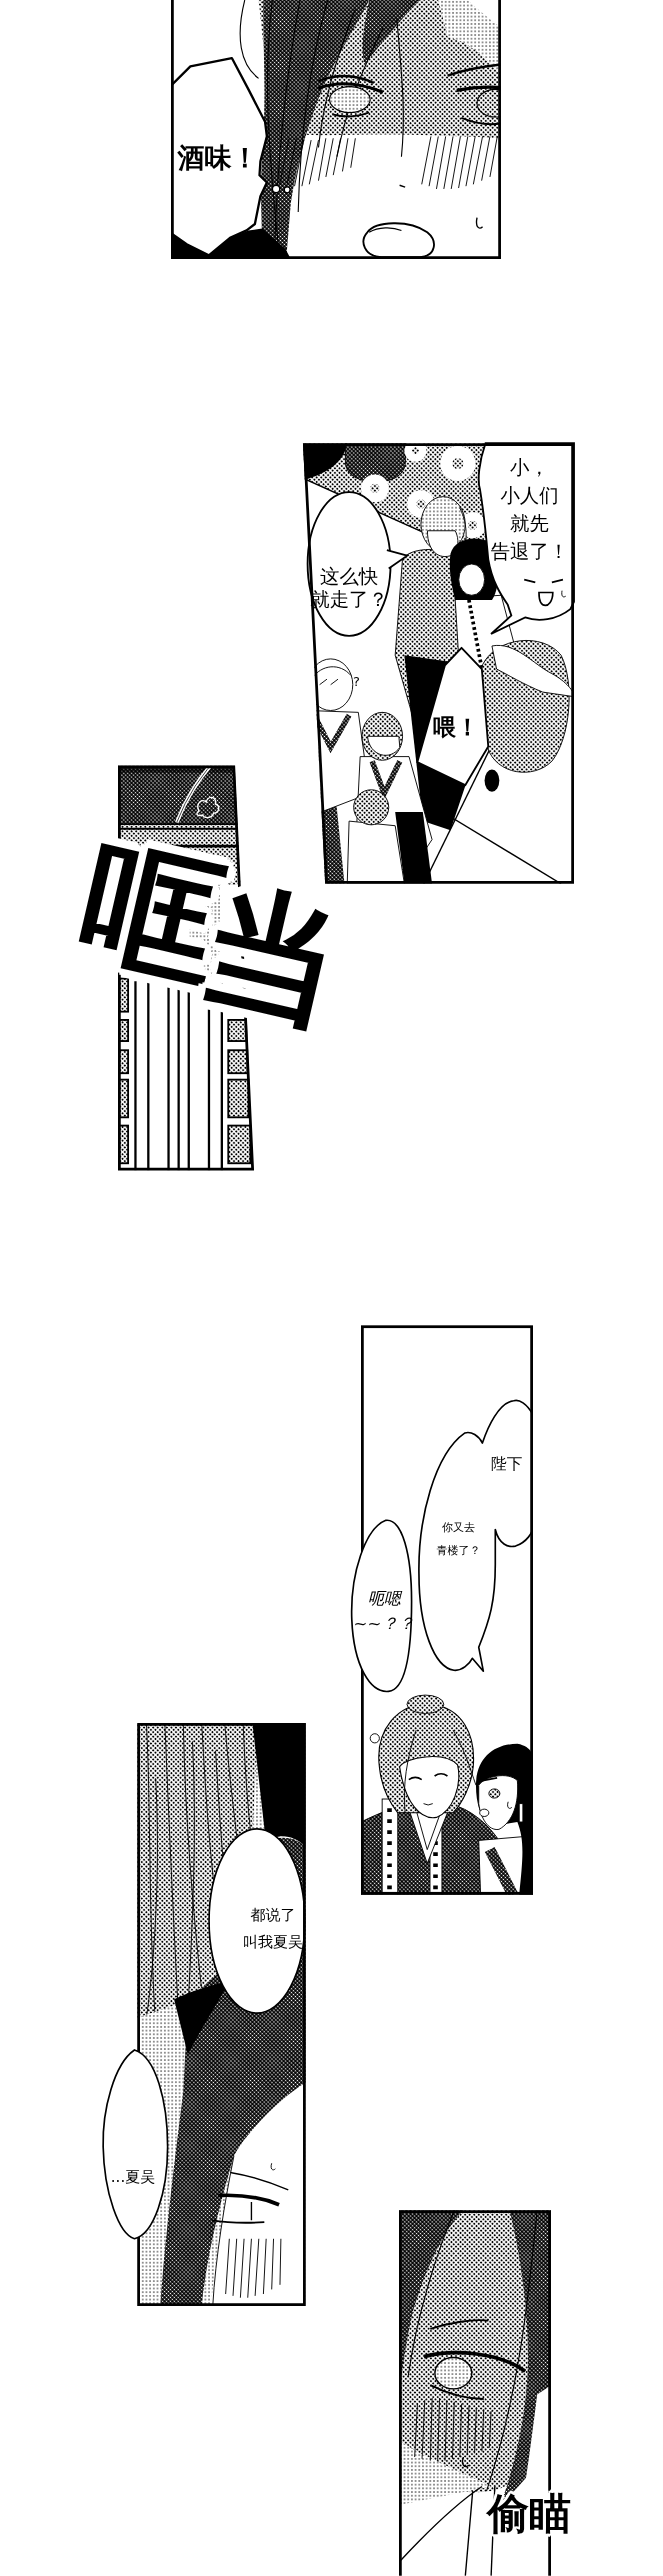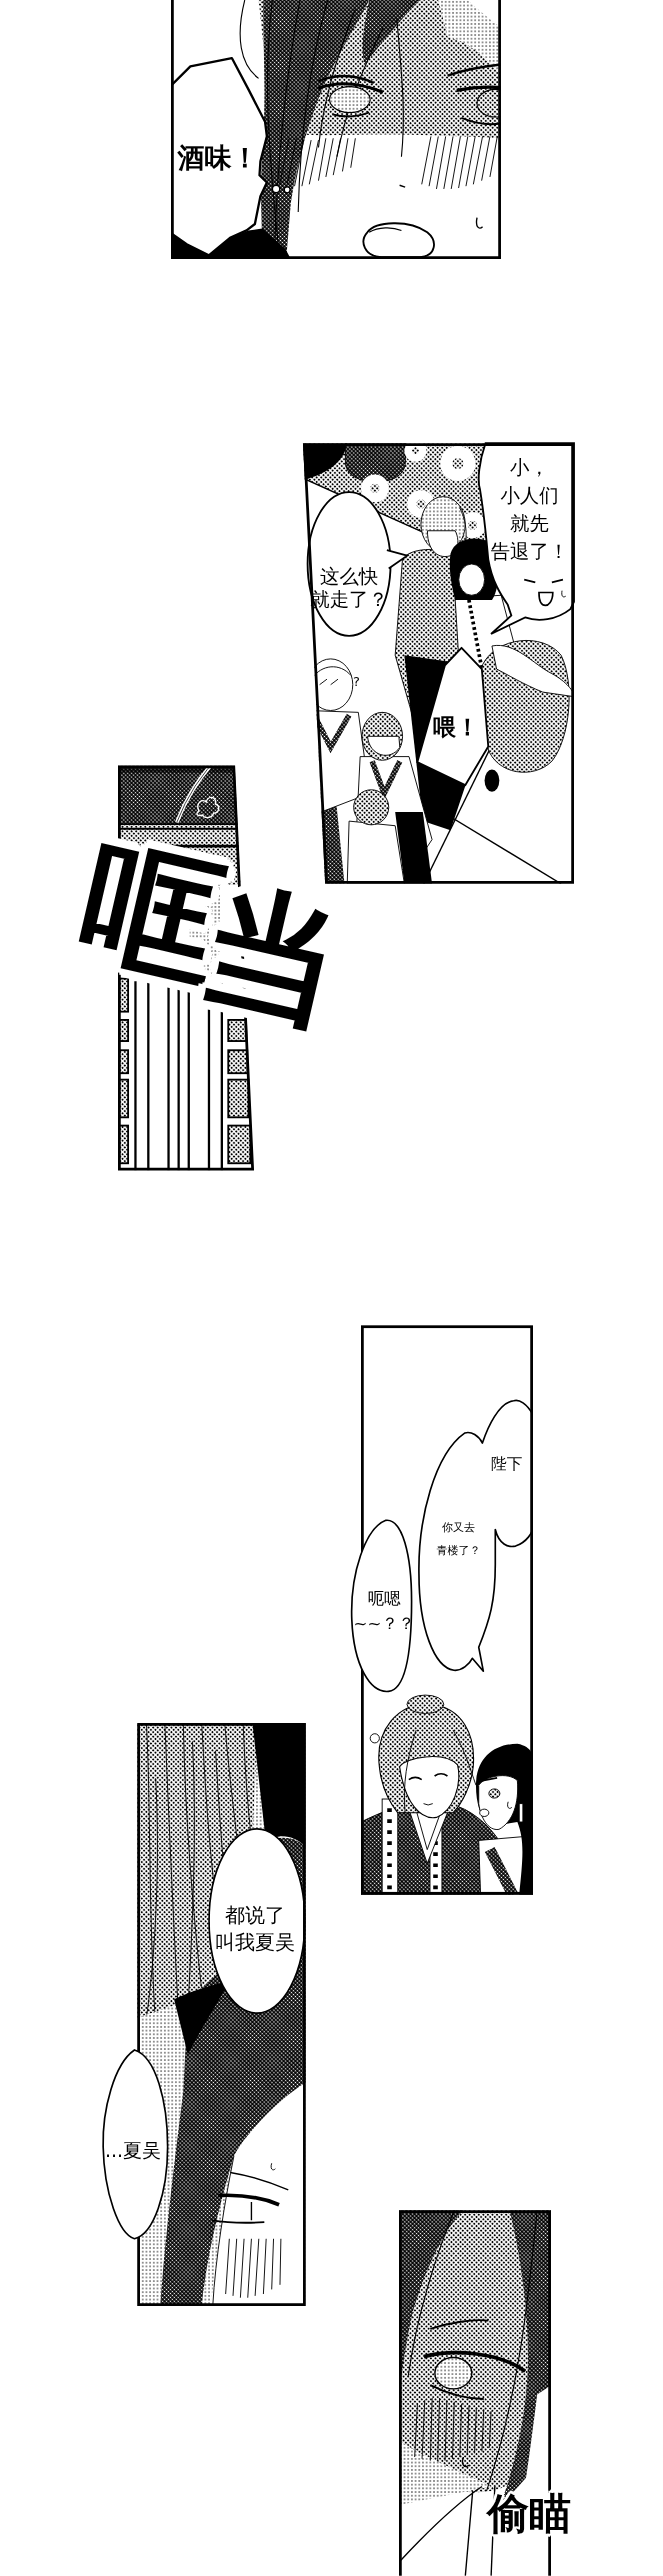--- a/index.html
+++ b/index.html
@@ -291,21 +291,21 @@
       <rect x="1.5" y="1.5" width="184" height="616" fill="none" stroke="#000" stroke-width="3"></rect>
       <path d="M27,212 C5,220 -12,270 -10,320 C-8,370 10,400 30,398 C48,396 55,360 55,300 C55,250 45,210 27,212 Z" fill="#fff" stroke="#000" stroke-width="1.8"></path>
     </svg>
     <div class="btxt" style="left:130px; top:129px; font-size:15.7px; line-height:20px;">
       <span class="ln">陛下</span>
     </div>
     <div class="btxt" style="left:55px; top:191px; width:85px; font-size:11px; line-height:23px;">
       <span class="ln">你又去</span>
       <span class="ln">青楼了？</span>
     </div>
-    <div class="btxt" style="left:-18.4px; top:261px; width:83px; font-size:16.6px; line-height:25px;">
+    <div class="btxt" style="left:-18.4px; top:261px; width:83px; font-size:16.6px; line-height:25px;font-style:italic;">
       <span class="ln">呃嗯</span>
       <span class="ln">~~？？</span>
     </div>
   </div>
 
   <div class="panel" style="left:137px; top:1723px; width:169px; height:583px;">
     <svg class="art" width="169" height="583" viewBox="0 0 183 633">
       <defs>
           <clipPath id="clip-p5">
             <rect x="0" y="0" width="183" height="633"></rect>
@@ -328,25 +328,25 @@
           <path d="M81,540 C100,543 120,543 138,542" stroke="#000" stroke-width="2" fill="none"></path>
           <path d="M124,520 V540" stroke="#000" stroke-width="1.5"></path>
           <path d="M146,478 c-2,6 1,9 4,6" stroke="#000" fill="none"></path>
           <path d="M100,560 L96,620 M108,560 L104,622 M116,560 L112,624 M124,560 L120,624 M132,560 L128,622 M140,560 L137,620 M148,560 L146,615 M156,560 L155,610" stroke="#000" stroke-width="1"></path>
         </g>
         <ellipse cx="130" cy="215" rx="52" ry="100" fill="#fff" stroke="#000" stroke-width="1.8"></ellipse>
       </g>
       <rect x="1.5" y="1.5" width="180" height="630" fill="none" stroke="#000" stroke-width="3"></rect>
       <path d="M-3,355 C-25,370 -38,420 -37,460 C-36,510 -20,555 -3,560 C18,555 33,510 33,460 C33,410 20,362 -3,355 Z" fill="#fff" stroke="#000" stroke-width="1.8"></path>
     </svg>
-    <div class="btxt" style="left:72px; top:179px; width:92px; font-size:20px; line-height:27px;">
+    <div class="btxt" style="left:72px; top:179px; width:92px; font-size:15px; line-height:27px;padding-left:18px;">
       <span class="ln">都说了</span>
       <span class="ln">叫我夏吴</span>
     </div>
-    <div class="btxt" style="left:-41px; top:416px; width:74px; font-size:19px; line-height:22px;">
+    <div class="btxt" style="left:-41px; top:443px; width:74px; font-size:15px; line-height:22px;">
       <span class="ln">...夏吴</span>
     </div>
   </div>
 
   <div class="panel" style="left:399px; top:2210px; width:152px; height:366px;">
     <svg class="art" width="152" height="366" viewBox="0 0 165 397">
       <defs>
           <clipPath id="clip-p6">
             <rect x="0" y="0" width="165" height="397"></rect>
           </clipPath>

